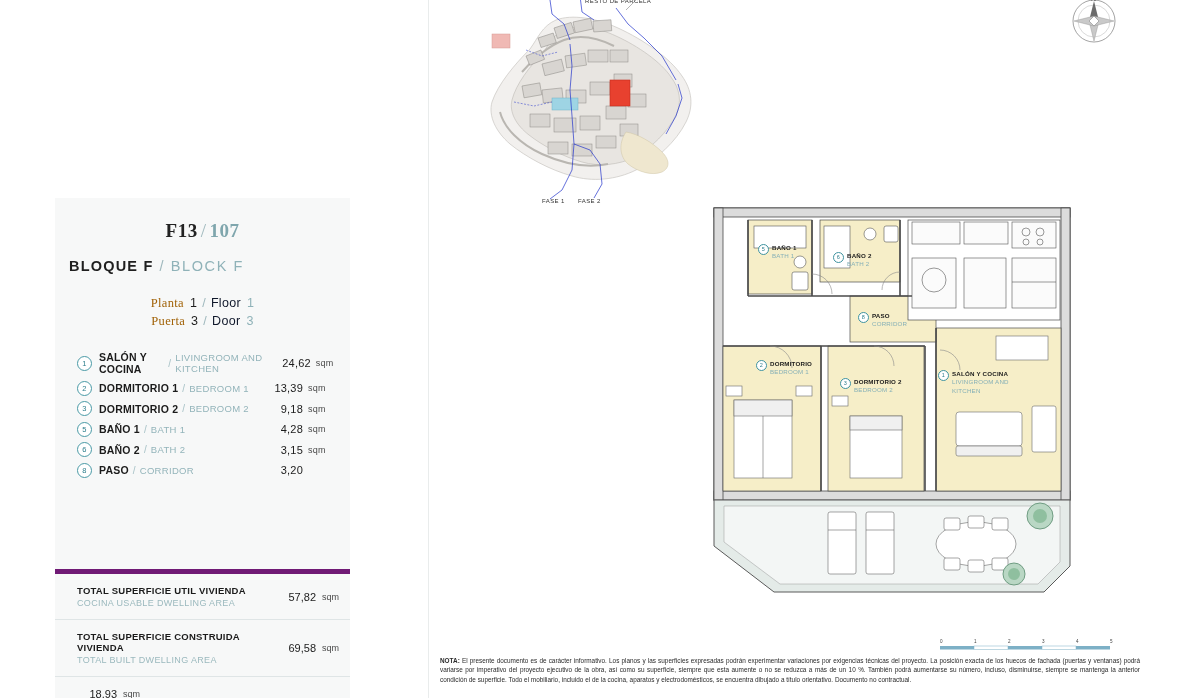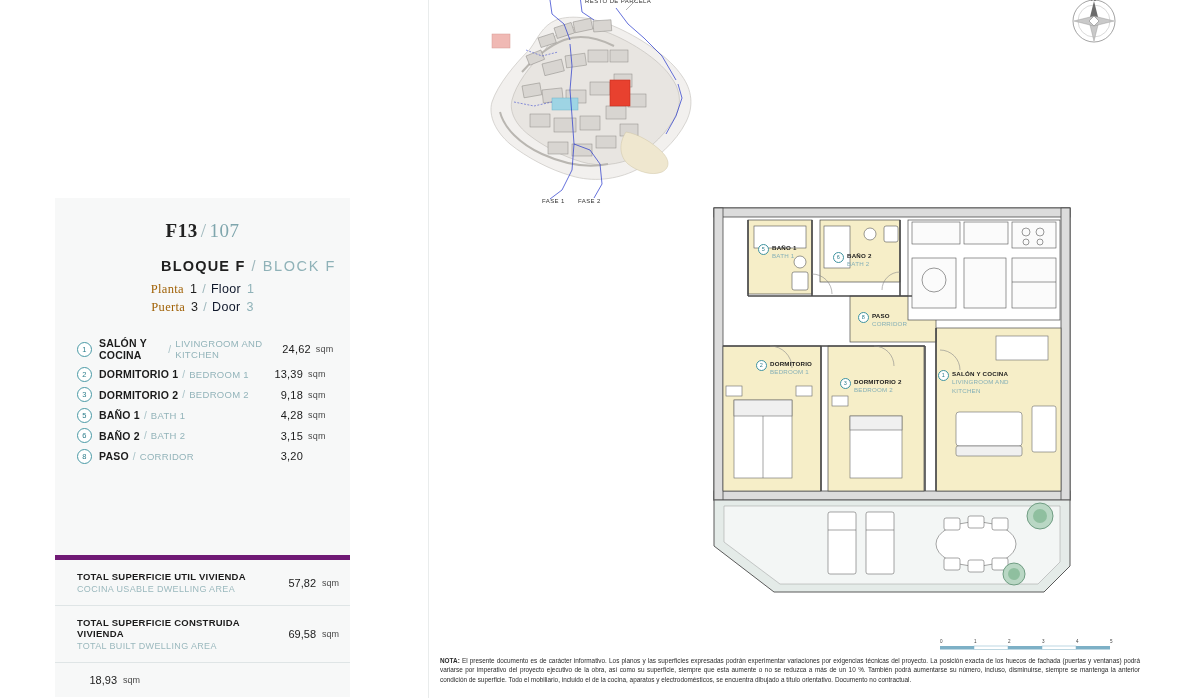--- a/index.html
+++ b/index.html
@@ -43,28 +43,28 @@
     font-weight: bold;
     color: #222;
   }
   .unit-sep {
     color: #9fb8bd;
     font-weight: normal;
     margin: 0 3px;
   }
   .unit-num {
     color: #7fa6ad;
-    font-weight: normal;
+    font-weight: bold;
     text-align: right;
   }
   .block-line {
-    text-align: right;
+    text-align: left;
     font-size: 14.5px;
     letter-spacing: 1.2px;
-    margin-bottom: 8px;
+    margin-bottom: 22px;
   }
   .block-line .es { font-weight: bold; color: #1f1f1f; }
   .block-line .slash { color: #9fb8bd; margin: 0 6px; font-weight: normal; }
   .block-line .en { color: #8fb2b8; letter-spacing: 1.6px; }
 
   .kv-line {
     text-align: center;
     font-size: 12.5px;
     margin-bottom: 3px;
     letter-spacing: 0.3px;

